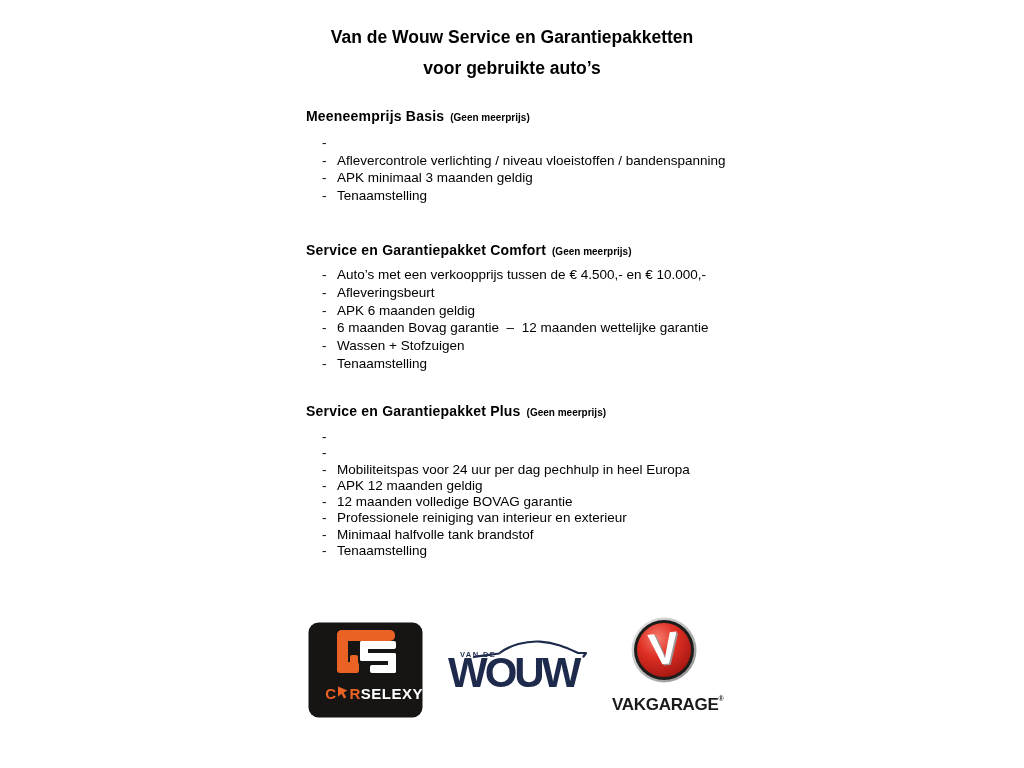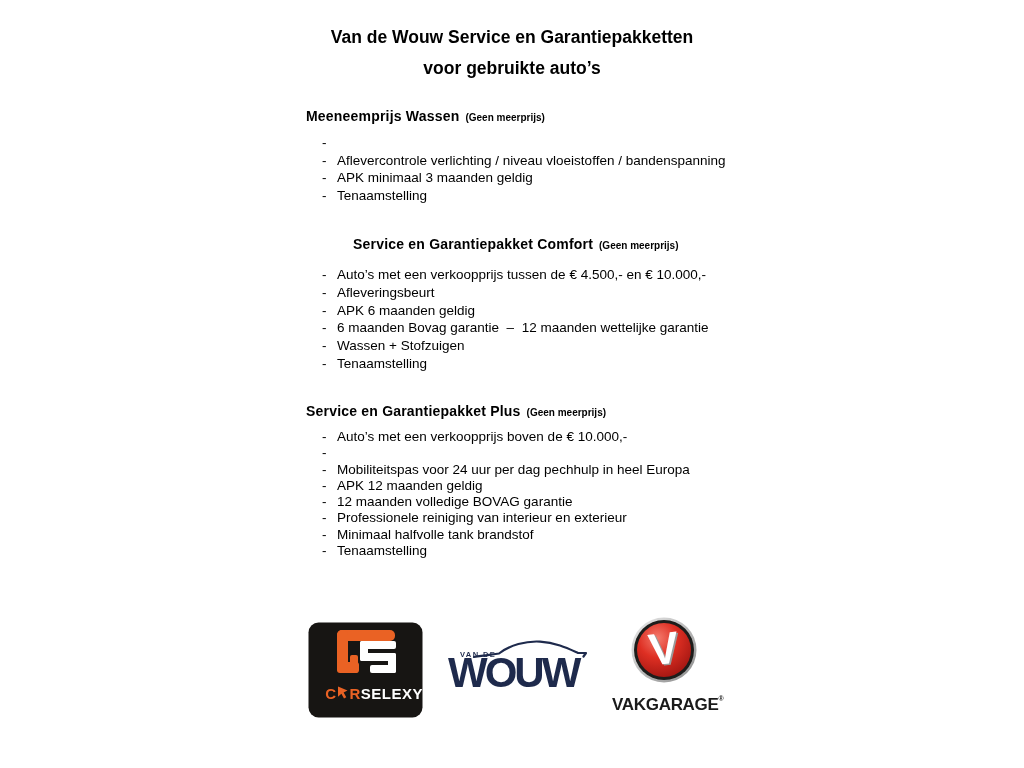--- a/index.html
+++ b/index.html
@@ -11,21 +11,21 @@
   .abs{position:absolute;}
 
   
   .doc-title{left:0;width:1024px;text-align:center;font-weight:bold;font-size:17.5px;line-height:20px;}
   .doc-title.l1{top:27px;}
   .doc-title.l2{top:58px;}
 
   
   .sec-heading{left:306px;font-weight:bold;font-size:14px;line-height:17px;white-space:nowrap;letter-spacing:.2px;}
   .sec-heading .note{font-size:10px;font-weight:bold;margin-left:6px;letter-spacing:0;}
-  .h1{top:108px;} .h2{top:236px;margin-left:47px;} .h3{top:403px;}
+  .h1{top:108px;} .h2{top:242px;} .h3{top:403px;}
 
   
   ul.bullets{left:306px;margin:0;padding:0;list-style:none;font-size:13.5px;width:480px;}
   ul.bullets li{display:flex;align-items:baseline;}
   ul.bullets .dash{flex:none;width:15px;padding-left:16px;}
   ul.bullets .txt{white-space:pre-wrap;}
   .ul1{top:134px;} .ul1 li{line-height:17.7px;}
   .ul2{top:266px;} .ul2 li{line-height:17.8px;}
   .ul3{top:429px;} .ul3 li{line-height:16.3px;}
 
@@ -50,21 +50,21 @@
     font-weight:bold;font-size:17px;letter-spacing:-.3px;color:#1a1a1a;line-height:18px;white-space:nowrap;}
   .vg-word sup{font-size:7px;vertical-align:9px;}
 </style>
 </head>
 <body>
 
 <div class="abs doc-title l1">Van de Wouw Service en Garantiepakketten</div>
 <div class="abs doc-title l2">voor gebruikte auto’s</div>
 
 <div class="abs sec-heading h1">
-  <span>Meeneemprijs Wassen</span><span class="note">(Geen meerprijs)</span>
+  <span>Meeneemprijs Basis</span><span class="note">(Geen meerprijs)</span>
 </div>
 <ul class="abs bullets ul1">
   <li>
       <span class="dash">-</span>
     </li>
   <li>
       <span class="dash">-</span>
       <span class="txt">Aflevercontrole verlichting / niveau vloeistoffen / bandenspanning</span>
     </li>
   <li>
@@ -106,21 +106,20 @@
       <span class="txt">Tenaamstelling</span>
     </li>
 </ul>
 
 <div class="abs sec-heading h3">
   <span>Service en Garantiepakket Plus</span><span class="note">(Geen meerprijs)</span>
 </div>
 <ul class="abs bullets ul3">
   <li>
       <span class="dash">-</span>
-      <span class="txt">Auto’s met een verkoopprijs boven de € 10.000,-</span>
     </li>
   <li>
       <span class="dash">-</span>
     </li>
   <li>
       <span class="dash">-</span>
       <span class="txt">Mobiliteitspas voor 24 uur per dag pechhulp in heel Europa</span>
     </li>
   <li>
       <span class="dash">-</span>

